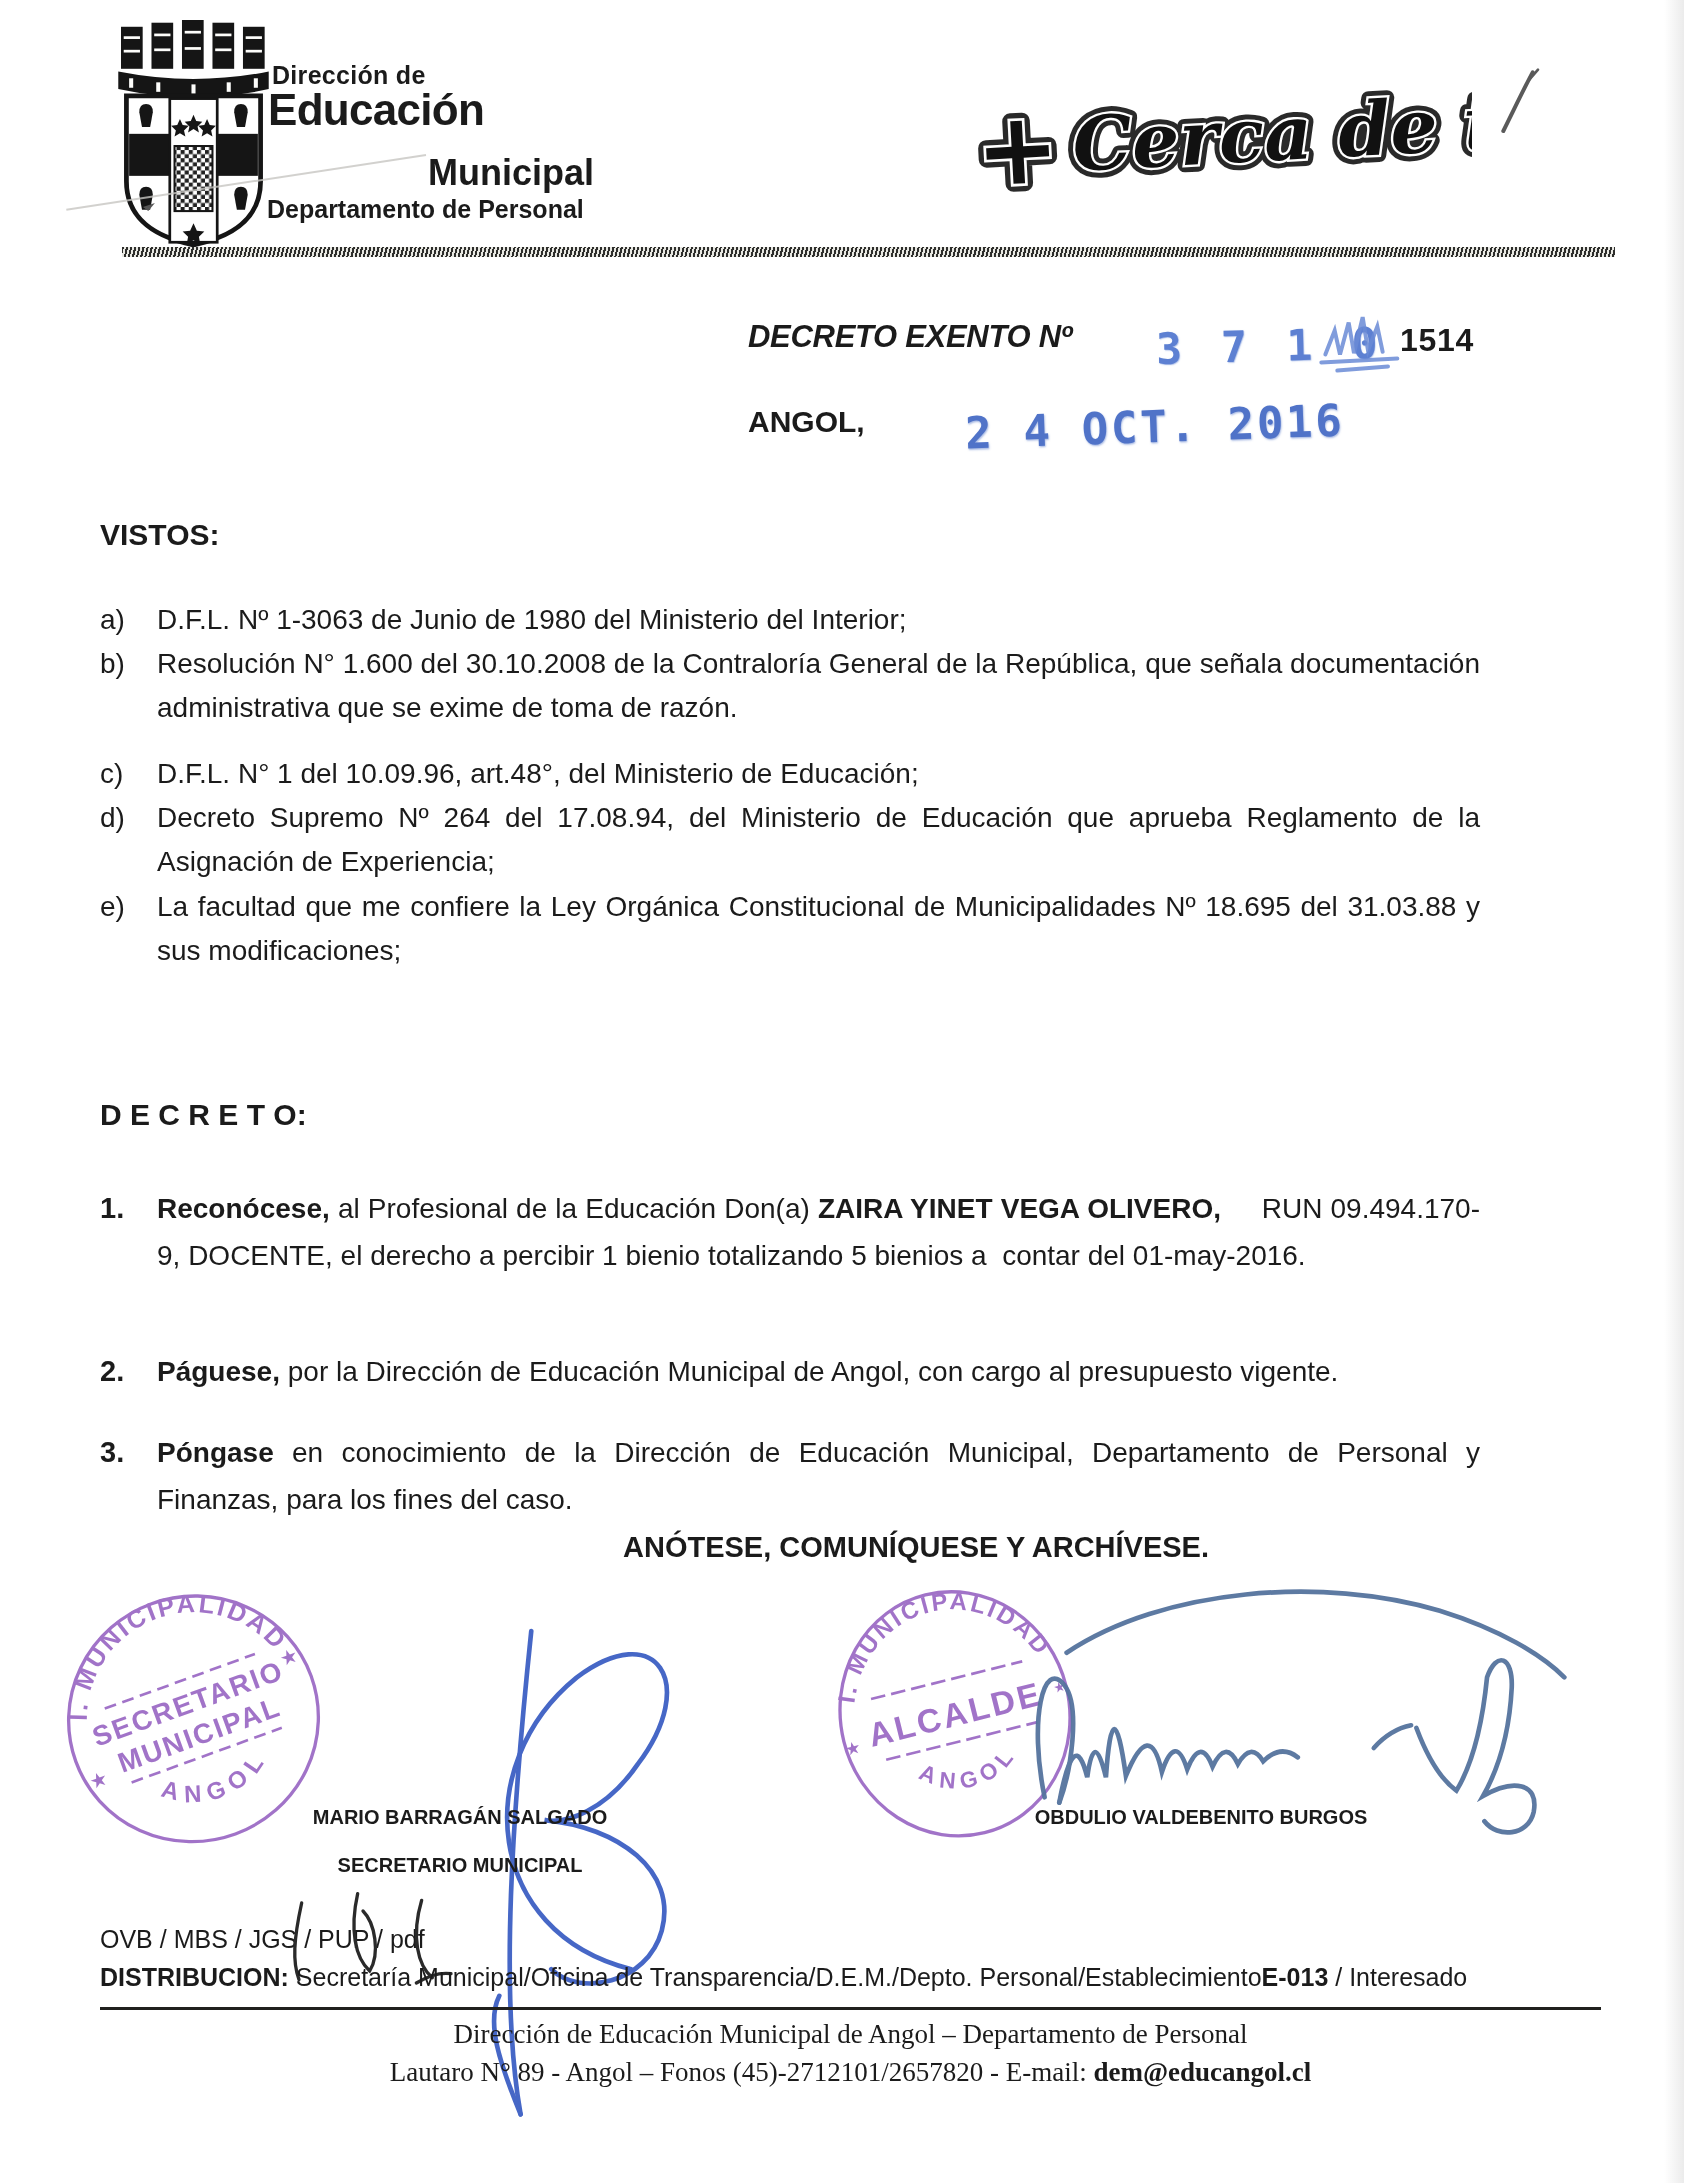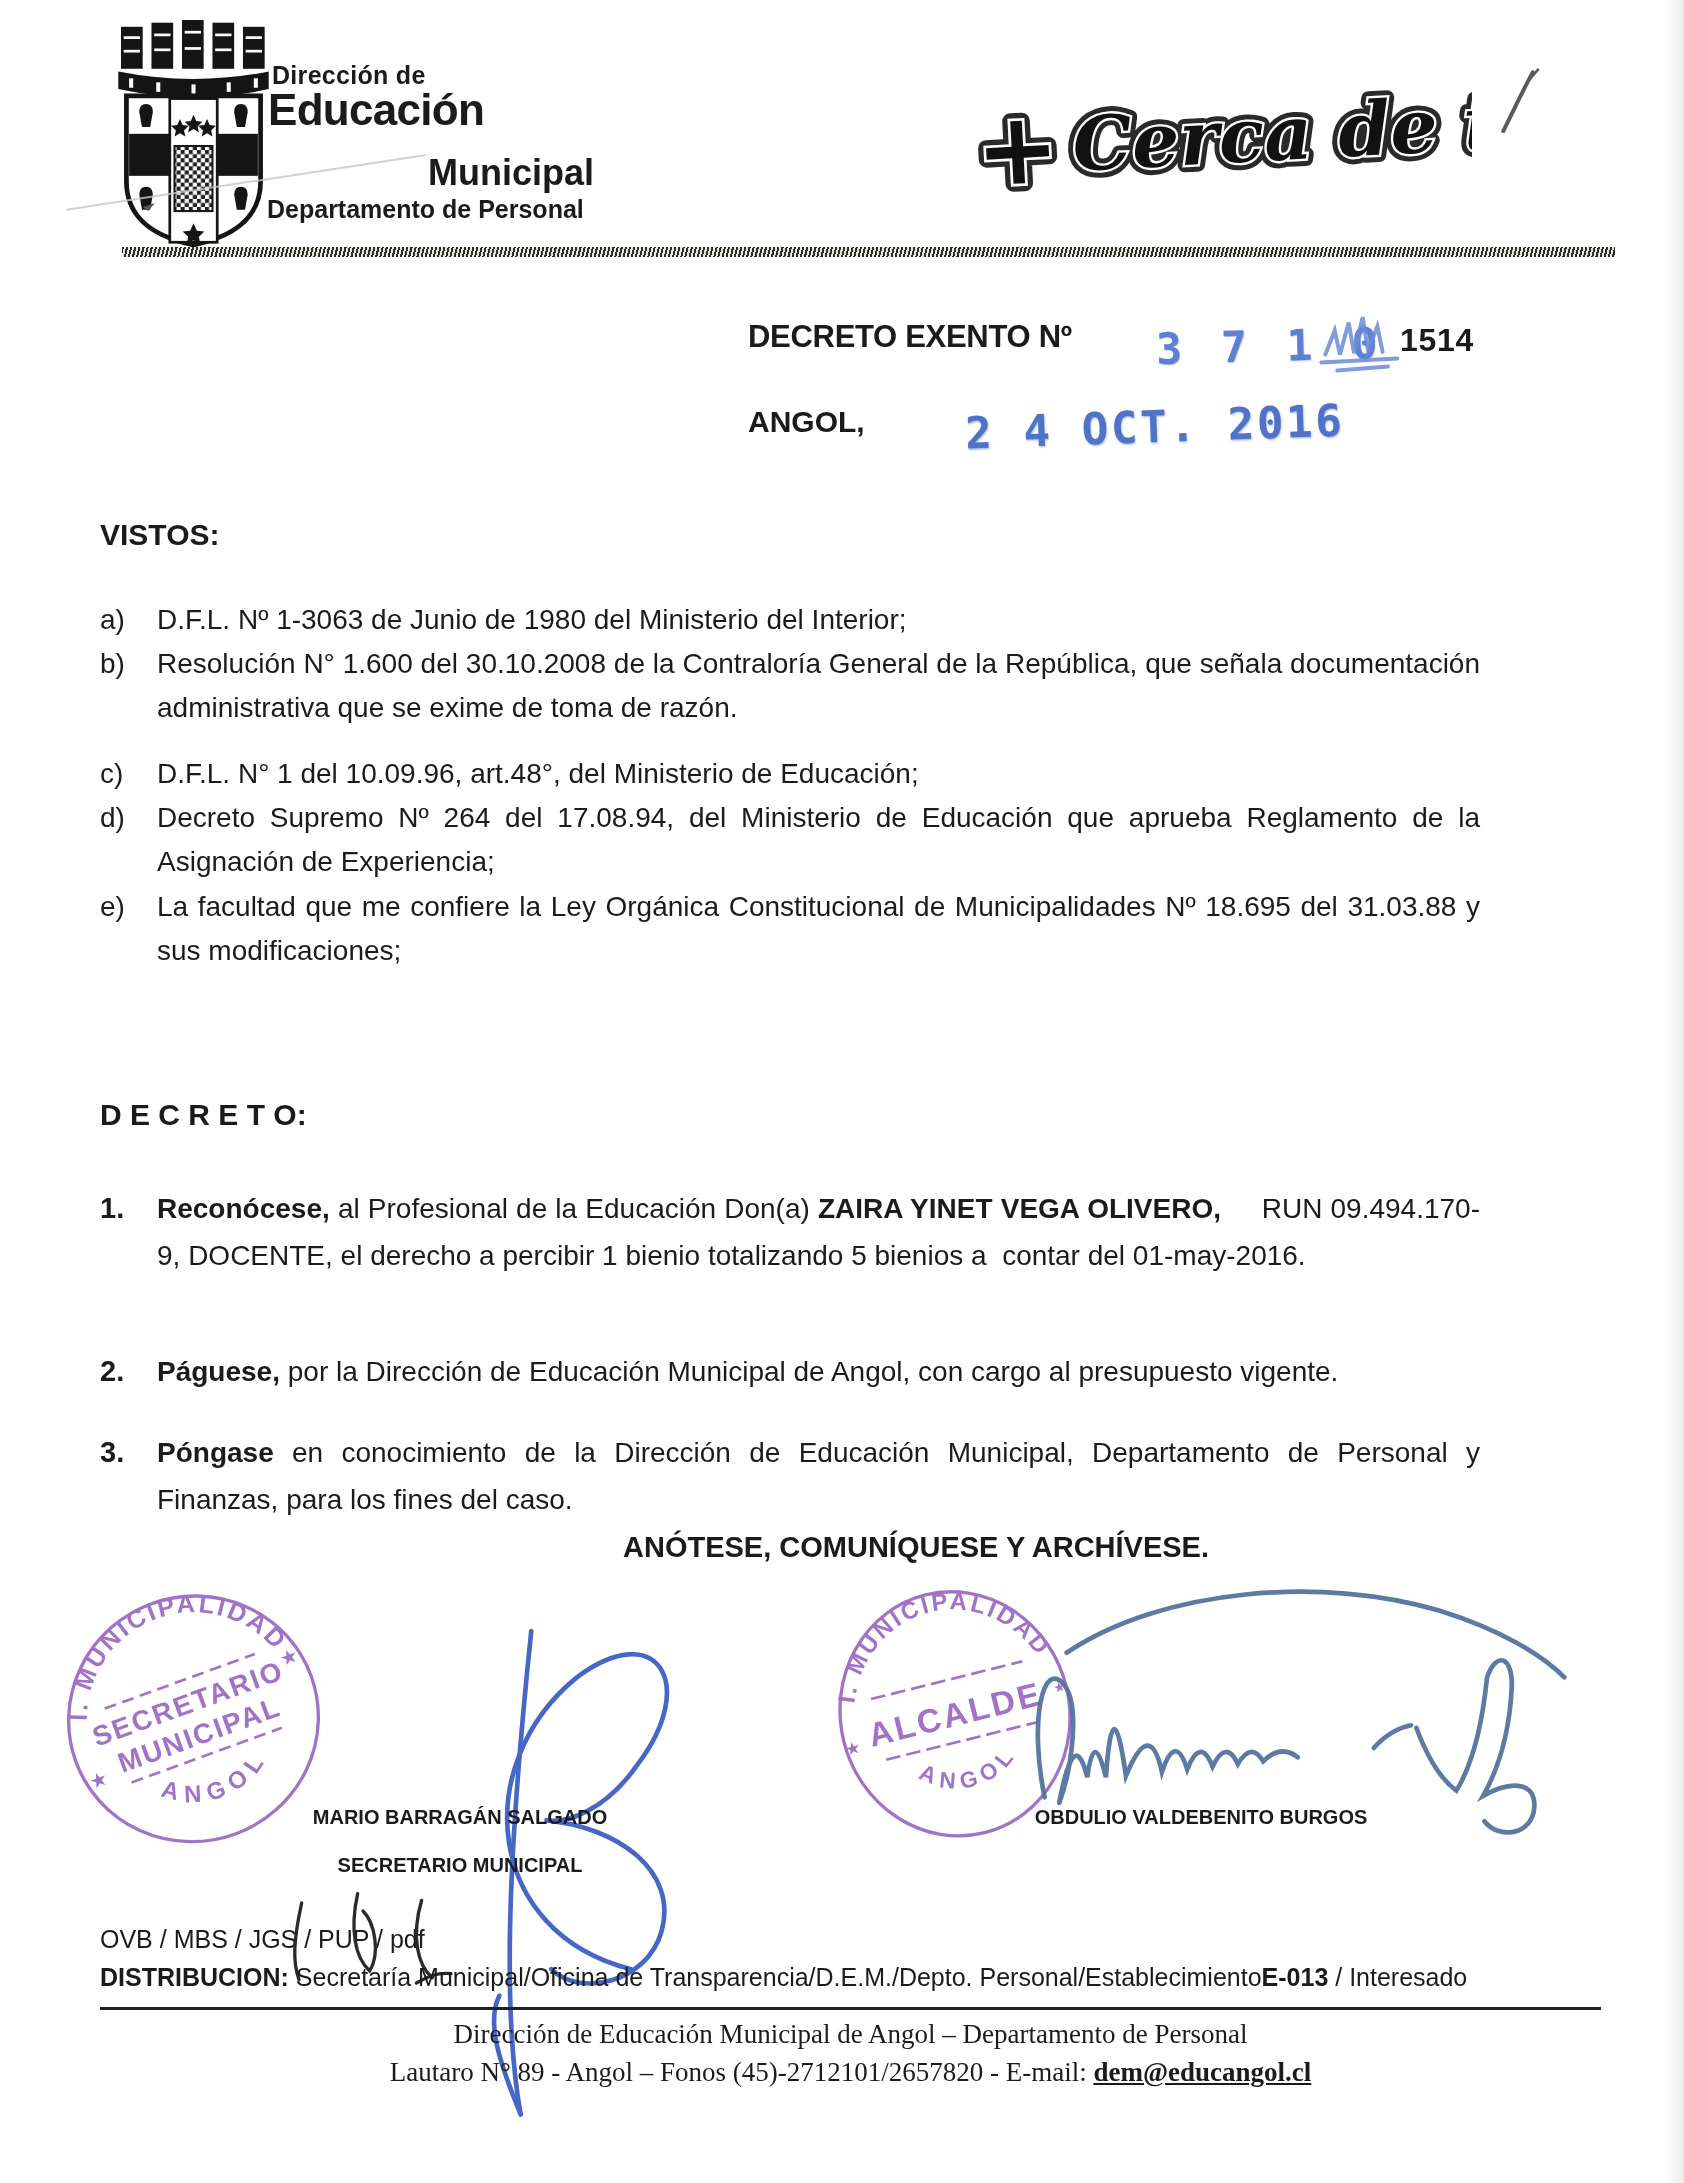--- a/index.html
+++ b/index.html
@@ -10,21 +10,21 @@
   }
   .abs{position:absolute;}
   
   .org1{left:272px;top:61px;font-size:25px;font-weight:bold;letter-spacing:0.3px;}
   .org2{left:268px;top:85px;font-size:44px;font-weight:bold;letter-spacing:-0.7px;}
   .org3{left:428px;top:152px;font-size:36px;font-weight:bold;}
   .org4{left:267px;top:195px;font-size:25px;font-weight:bold;}
   .hatch{left:122px;top:247px;width:1493px;height:10px;
     background:repeating-linear-gradient(104deg,#2e2e2c 0 2px,#e9e9e3 2px 4px);}
   
-  .dtitle{left:748px;top:319px;font-size:31px;font-weight:bold;letter-spacing:-0.3px;}
+  .dtitle{left:748px;top:319px;font-size:31px;font-weight:bold;letter-spacing:-0.3px;font-style:italic;}
   .dnum{left:1156px;top:321px;font-size:43px;font-weight:bold;
     font-family:"DejaVu Sans Mono",monospace;color:#5d80d2;letter-spacing:6.7px;
     transform:rotate(-1.5deg);text-shadow:0.7px 0.7px 1.3px rgba(93,128,210,.55);}
   .dnum2{left:1400px;top:322px;font-size:32px;font-weight:bold;letter-spacing:0.7px;}
   .city{left:748px;top:405px;font-size:30px;font-weight:bold;}
   .dstamp{left:965px;top:401px;font-size:44px;font-weight:bold;
     font-family:"DejaVu Sans Mono",monospace;color:#5073c8;letter-spacing:2.7px;
     transform:rotate(-2deg);text-shadow:0.7px 1.3px 2px rgba(80,115,200,.5);}
   
   .h1{left:100px;top:518px;font-size:30px;font-weight:bold;}
@@ -39,21 +39,21 @@
   .sig-name{font-size:20px;font-weight:bold;text-align:center;width:720px;}
   .stamp{opacity:.92;}
   
   .initials{left:100px;top:1925px;font-size:25px;}
   .distrib{left:100px;top:1963px;font-size:25px;}
   .distrib b.u{border-bottom:2.7px solid #1b1b1b;padding-bottom:16px;}
   .fdiv{left:100px;top:2007px;width:1501px;height:3.3px;background:#20201e;}
   .foot{left:100px;width:1501px;text-align:center;font-family:"Liberation Serif",serif;font-size:27px;}
   .f1{top:2019px;}
   .f2{top:2057px;}
-  .f2 .email{font-weight:bold;text-decoration:underline;}
+  .f2 .email{font-weight:bold;}
   .edge{right:0;top:0;width:20px;height:2183px;background:linear-gradient(to right,rgba(0,0,0,0),rgba(0,0,0,.08));}
 </style>
 </head>
 <body>
 
 <div class="page">
 
   <svg class="abs" style="left:115px;top:20px;" width="157" height="227" viewBox="0 0 230 335">
     <defs>
       <pattern id="chk" width="12" height="12" patternUnits="userSpaceOnUse">

